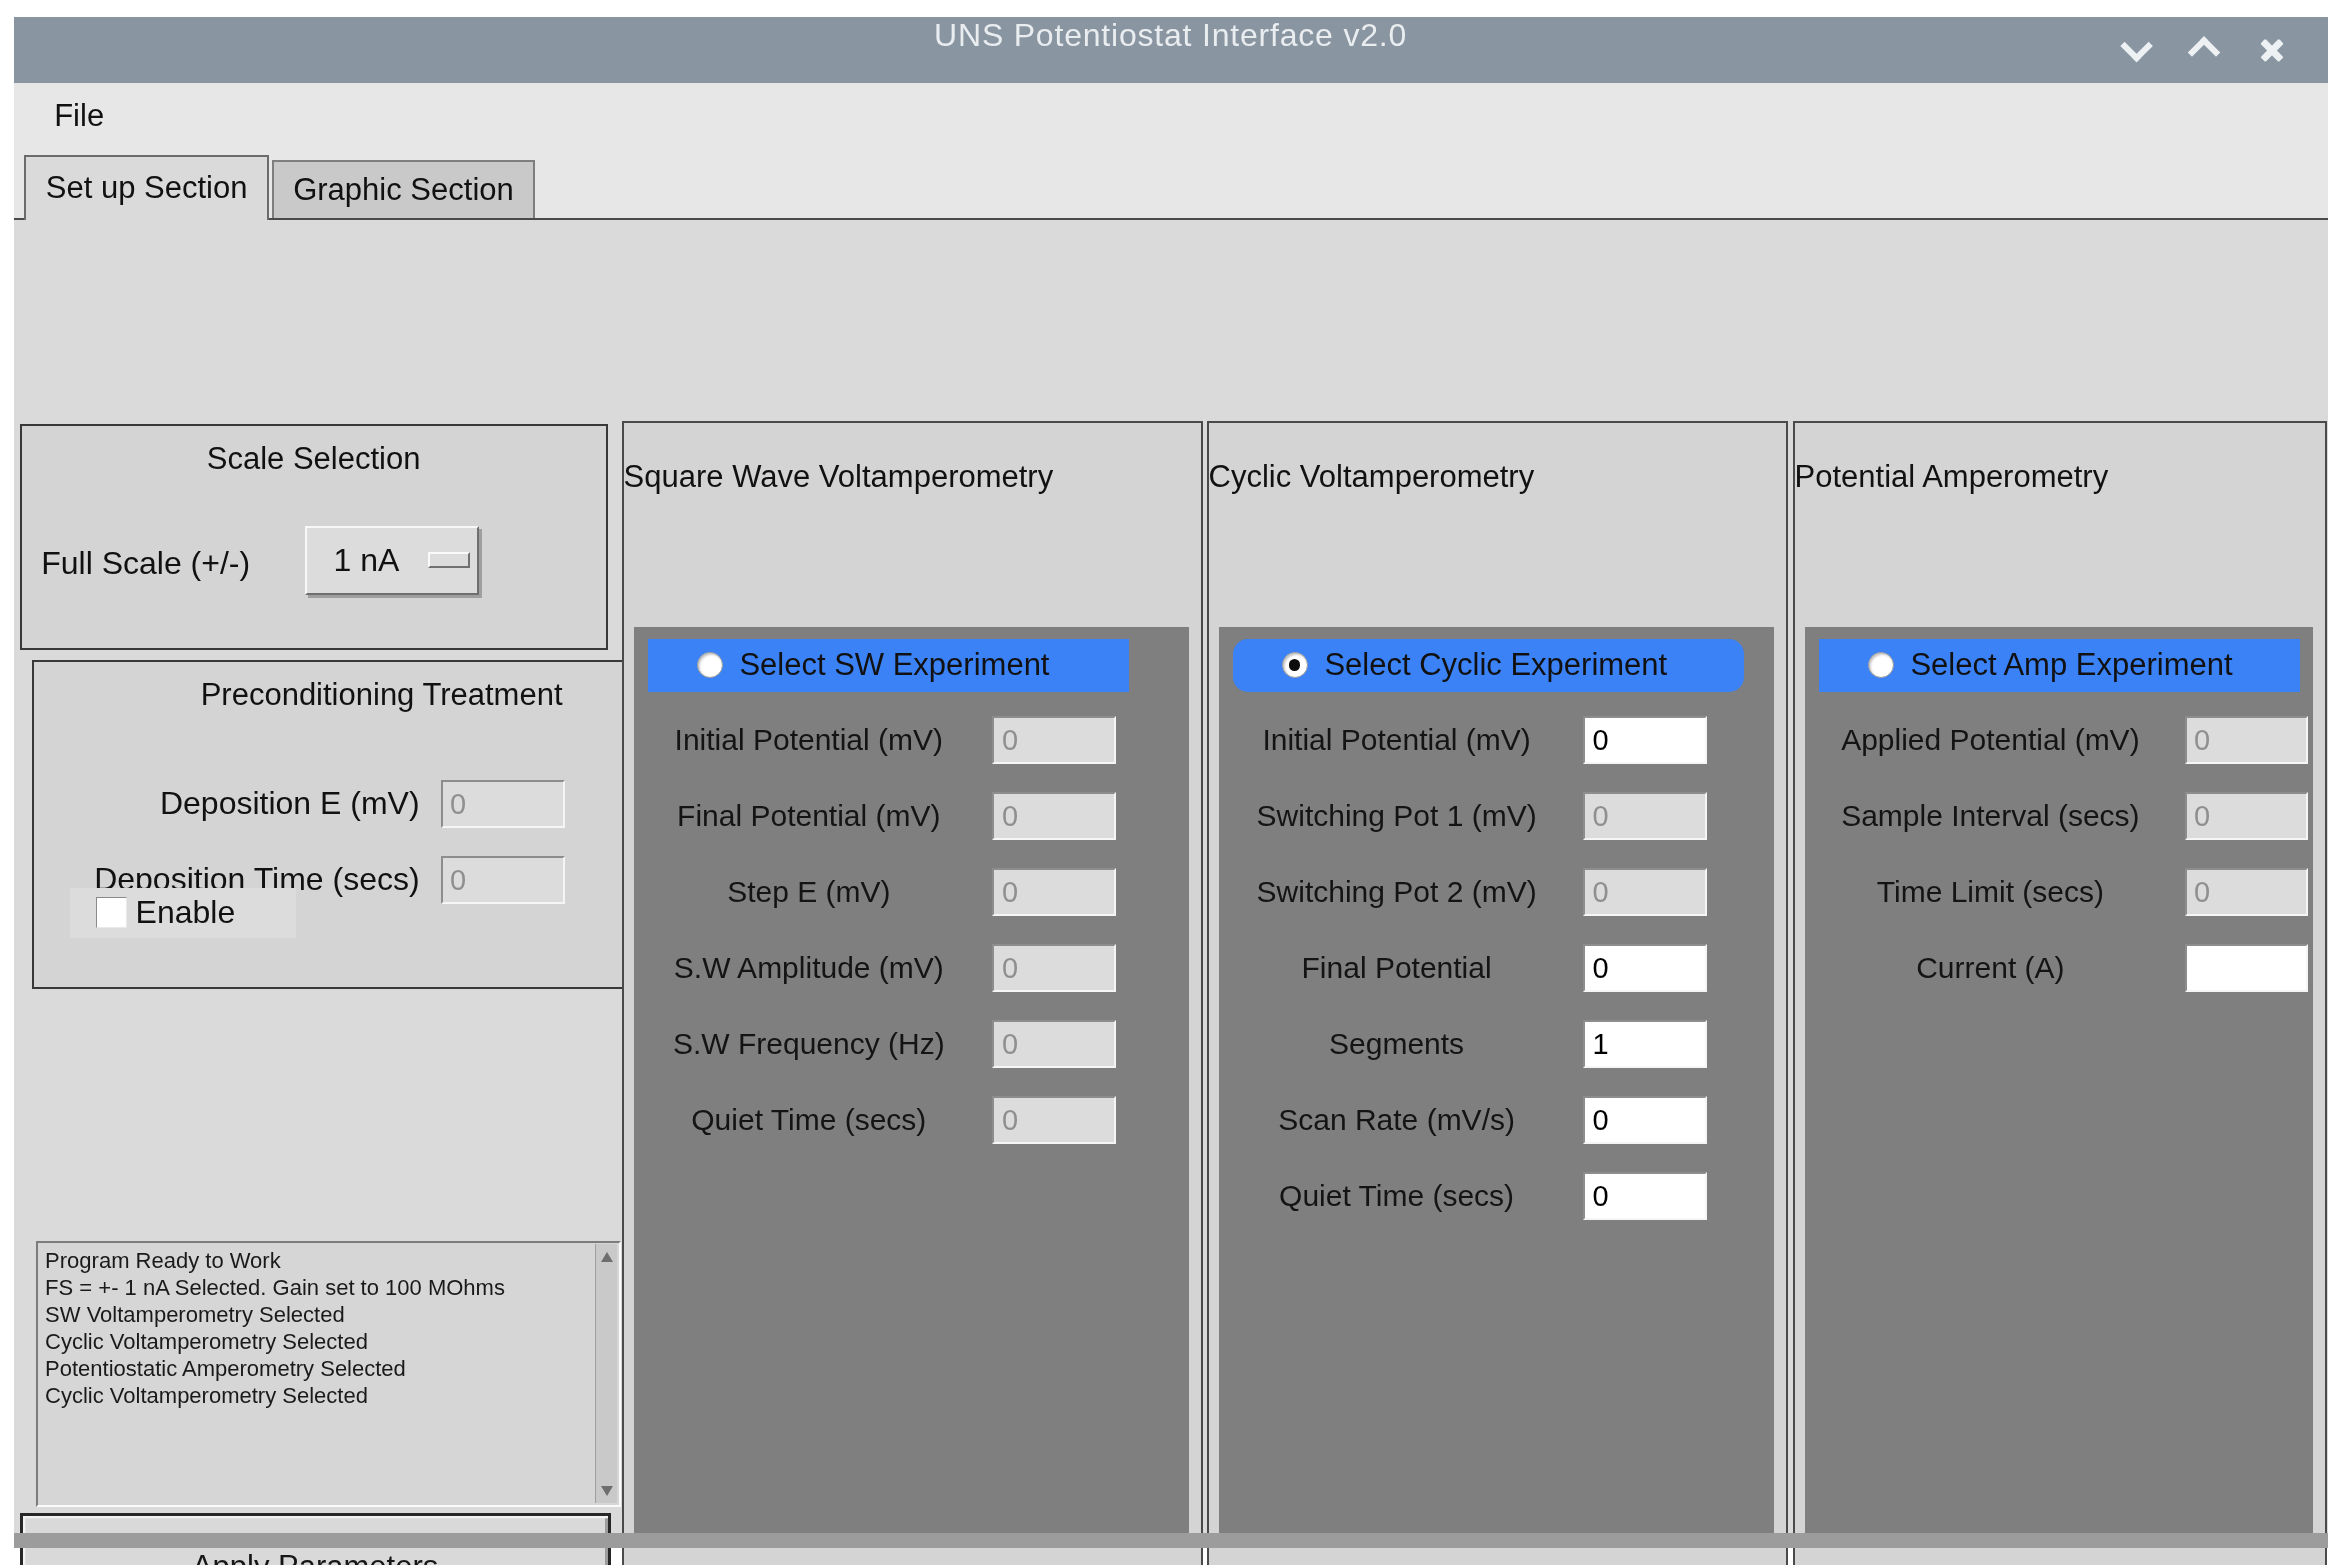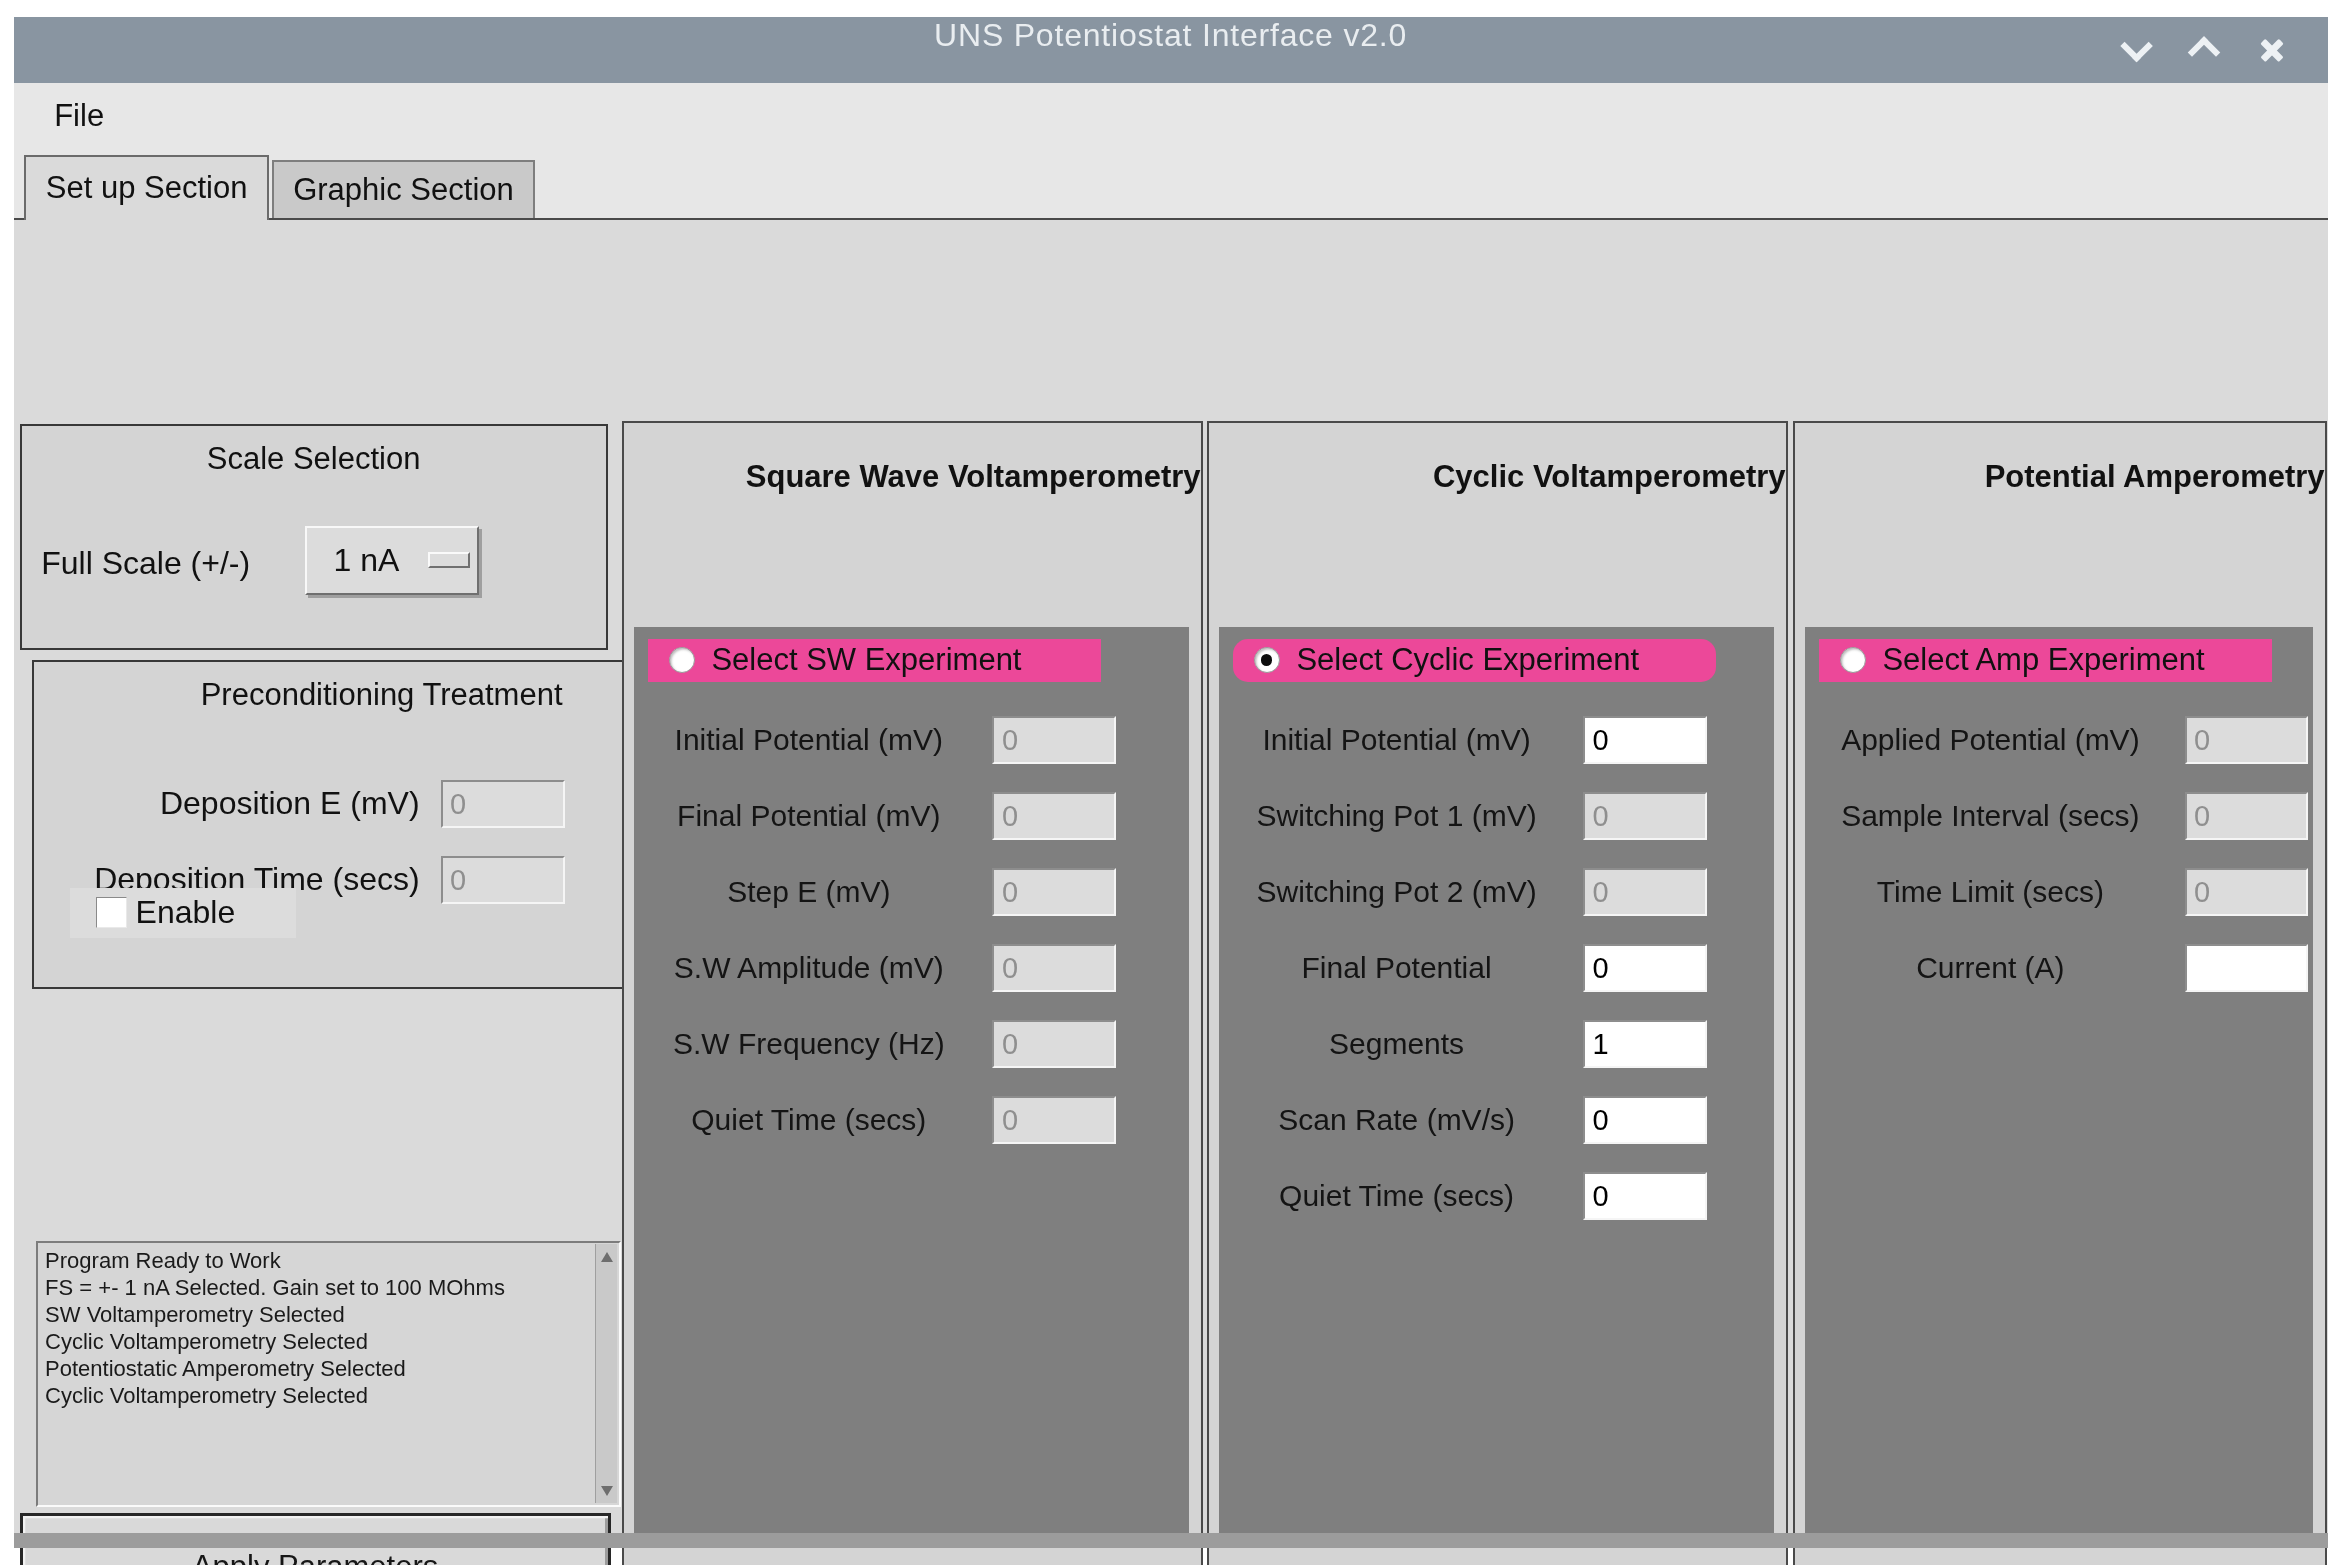--- a/index.html
+++ b/index.html
@@ -77,25 +77,25 @@
        font-size:31px;background:#d9d9d9;box-sizing:border-box;}
   .btn-apply{left:6px;top:1293px;width:591px;height:109px;border:3px solid #272727;
              box-shadow:inset 2.3px 2.3px 0 #f2f2f2, inset -3px -3px 0 #9c9c9c;color:#161616;}
 
   
   .panel{position:absolute;top:201px;height:1315px;background:#d4d4d4;
          border:2.3px solid #4a4a4a;box-sizing:border-box;}
   .panel-sw{left:608px;width:581px;}
   .panel-cv{left:1193px;width:581px;}
   .panel-amp{left:1779px;width:534px;}
-  .panel-title{text-align:right;font-size:31px;margin-top:36px;font-weight:bold;}
+  .panel-title{text-align:left;font-size:31px;margin-top:36px;}
   .darkpanel{position:absolute;left:10.6px;top:204px;right:12px;height:914px;background:#7f7f7f;
              box-shadow:0 3px 0 rgba(0,0,0,0.25);}
-  .radiobar{position:absolute;left:13.6px;top:12px;height:43px;background:#ec4899;
-            display:flex;align-items:center;}
+  .radiobar{position:absolute;left:13.6px;top:12px;height:53px;background:#3b82f6;
+            display:flex;align-items:center;padding-left:28px;}
   .radiobar-sw{width:453px;} .radiobar-cv{width:483px;border-radius:15px;} .radiobar-amp{width:453px;}
   .radio{width:24px;height:24px;border-radius:50%;background:#ffffff;margin-left:21px;
          border:1.5px solid #9a9a9a;box-shadow:inset 1.5px 1.5px 2.3px rgba(0,0,0,0.25);
          display:flex;align-items:center;justify-content:center;}
   .radio.selected::after{content:"";width:11.3px;height:11.3px;border-radius:50%;background:#0d0d0d;}
   .radio-label{font-size:31px;margin-left:16.6px;}
   .rows{position:absolute;left:0;top:75px;width:100%;}
   .drow{height:76px;display:flex;align-items:center;}
   .dlabel{text-align:center;font-size:30px;color:#141414;}
   .panel-sw .dlabel{width:63%;} .panel-cv .dlabel{width:64%;} .panel-amp .dlabel{width:73%;}

